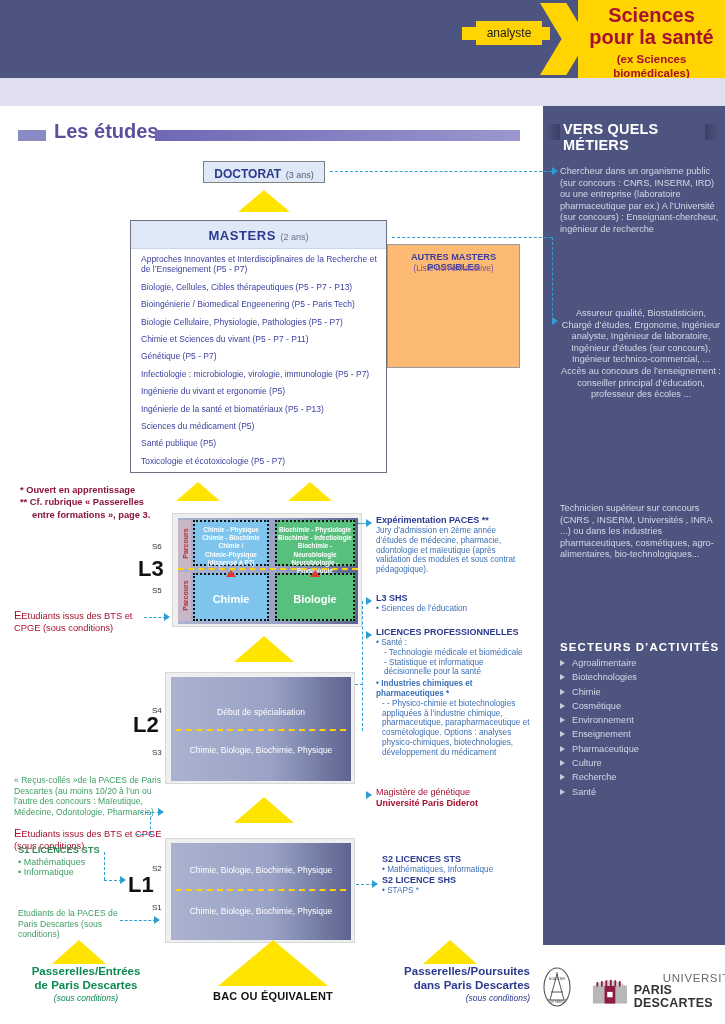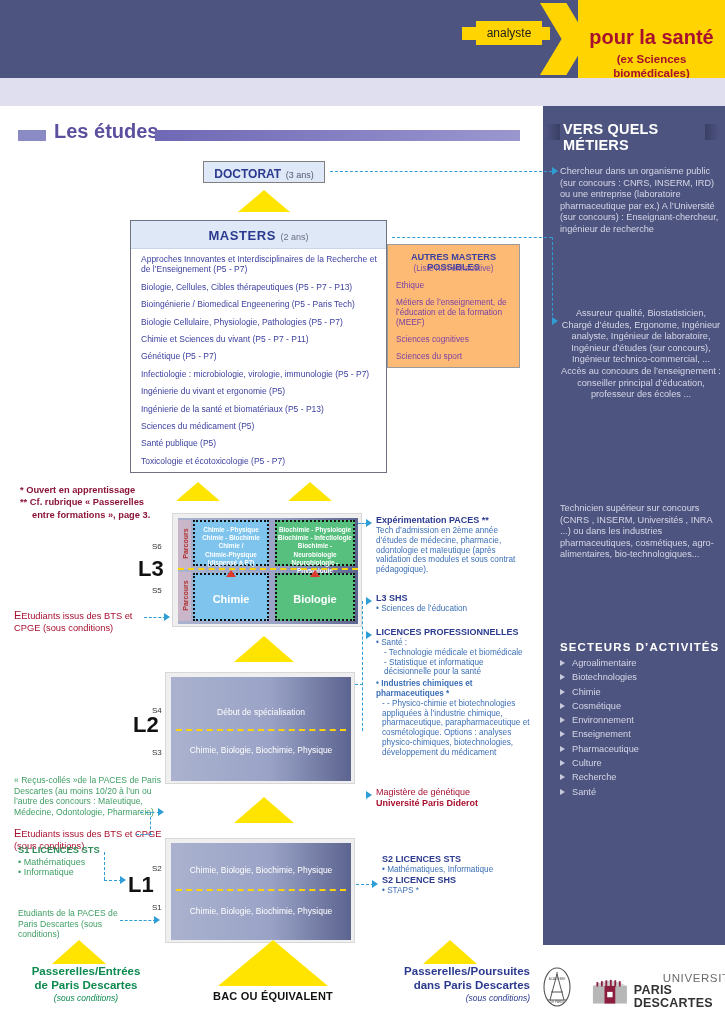--- a/index.html
+++ b/index.html
@@ -163,20 +163,21 @@
   #upd-txt2 { color:#333333; font-size:12.5px; font-weight:bold; letter-spacing:.2px; line-height:13px;}
 </style>
 </head>
 <body>
 
 <div id="header" class="abs">
   <div id="mention-bar" class="abs"></div>
   <div id="mention-box" class="abs">analyste</div>
   <div id="mention-arrow" class="abs"></div>
   <div id="yellow-panel" class="abs">
+    <div id="sps-1">Sciences</div>
     <div id="sps-2">pour la santé</div>
     <div id="sps-3">(ex Sciences biomédicales)</div>
   </div>
 </div>
 <div id="lilac-band" class="abs"></div>
 
 <div id="etudes-dash" class="abs"></div>
 <div id="etudes-title" class="abs">Les études</div>
 <div id="etudes-rule" class="abs"></div>
 
@@ -230,26 +231,20 @@
     <div class="mst-item">Ingénierie de la santé et biomatériaux (P5 - P13)</div>
     <div class="mst-item">Sciences du médicament (P5)</div>
     <div class="mst-item">Santé publique (P5)</div>
     <div class="mst-item">Toxicologie et écotoxicologie (P5 - P7)</div>
   </div>
 </div>
 
 <div id="autres-box" class="abs">
   <div id="autres-title">AUTRES MASTERS POSSIBLES</div>
   <div id="autres-sub">(Liste non exhaustive)</div>
-  <div id="autres-list">
-    <div class="aut-item">Ethique</div>
-    <div class="aut-item">Métiers de l’enseignement, de l’éducation et de la formation (MEEF)</div>
-    <div class="aut-item">Sciences cognitives</div>
-    <div class="aut-item">Sciences du sport</div>
-  </div>
 </div>
 
 <div class="dash-h abs" style="left:392px; top:237px; width:160px;"></div>
 <div class="dash-v abs" style="left:552px; top:237px; height:84px;"></div>
 <div class="arrow-r abs" style="left:552px; top:317px;"></div>
 
 <div class="tri-up abs" style="left:176px; top:482px; border-left-width:22px; border-right-width:22px; border-bottom-width:19px;"></div>
 <div class="tri-up abs" style="left:288px; top:482px; border-left-width:22px; border-right-width:22px; border-bottom-width:19px;"></div>
 
 <div id="footnotes" class="abs">
@@ -300,21 +295,21 @@
 </div>
 <div class="dash-h abs" style="left:144px; top:617px; width:22px;"></div>
 <div class="arrow-r abs" style="left:164px; top:613px;"></div>
 
 <div class="tri-up abs" style="left:234px; top:636px; border-left-width:30px; border-right-width:30px; border-bottom-width:26px;"></div>
 
 <div class="arrow-r abs" style="left:366px; top:519px;"></div>
 <div class="dash-h abs" style="left:358px; top:523px; width:10px;"></div>
 <div class="abs" style="left:376px; top:515px; width:152px;">
   <div class="mid-h">Expérimentation PACES **</div>
-  <div class="mid-b">Tech d’admission en 2ème année d’études de médecine, pharmacie, odontologie et maïeutique (après validation des modules et sous contrat pédagogique).</div>
+  <div class="mid-b">Jury d’admission en 2ème année d’études de médecine, pharmacie, odontologie et maïeutique (après validation des modules et sous contrat pédagogique).</div>
 </div>
 
 <div class="arrow-r abs" style="left:366px; top:597px;"></div>
 <div class="abs" style="left:376px; top:593px; width:152px;">
   <div class="mid-h">L3 SHS</div>
   <div class="mid-b">• Sciences de l’éducation</div>
 </div>
 
 <div class="arrow-r abs" style="left:366px; top:631px;"></div>
 <div class="abs" style="left:376px; top:627px; width:156px;">

